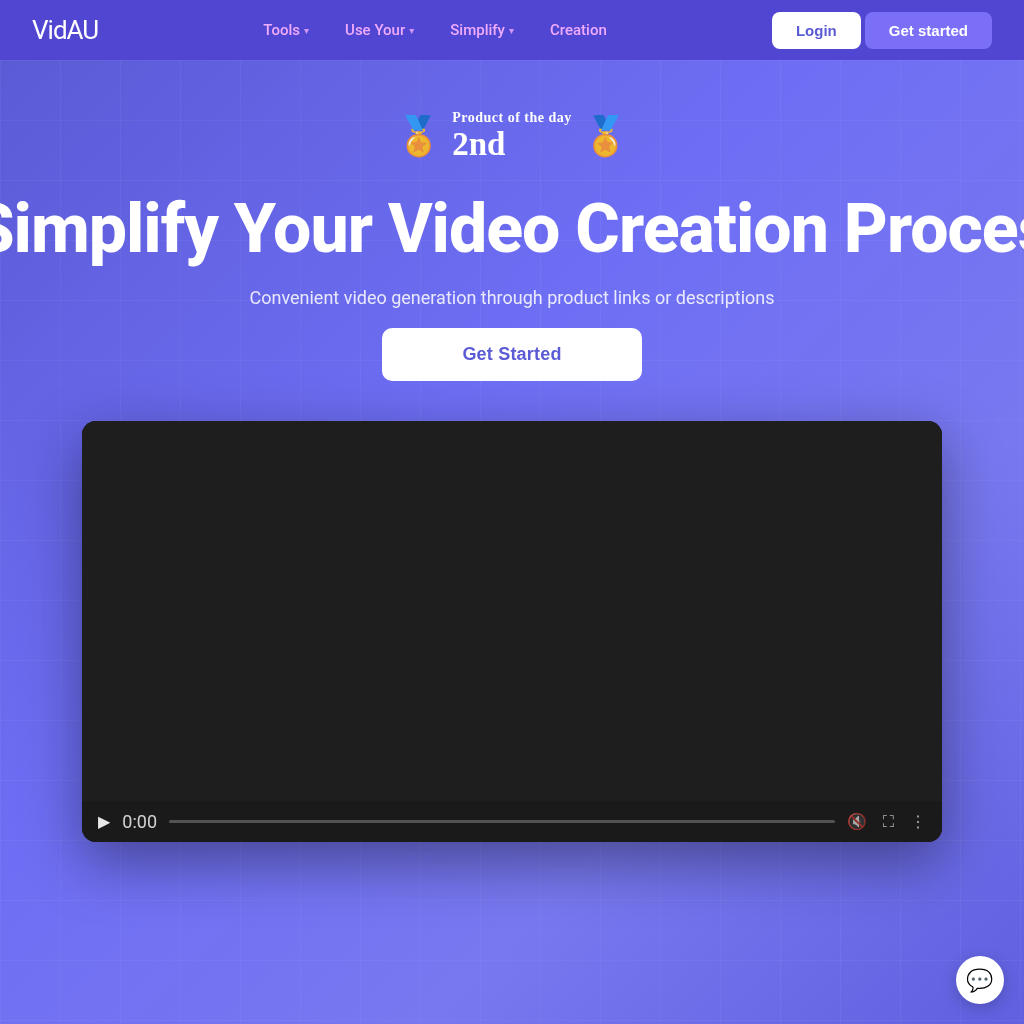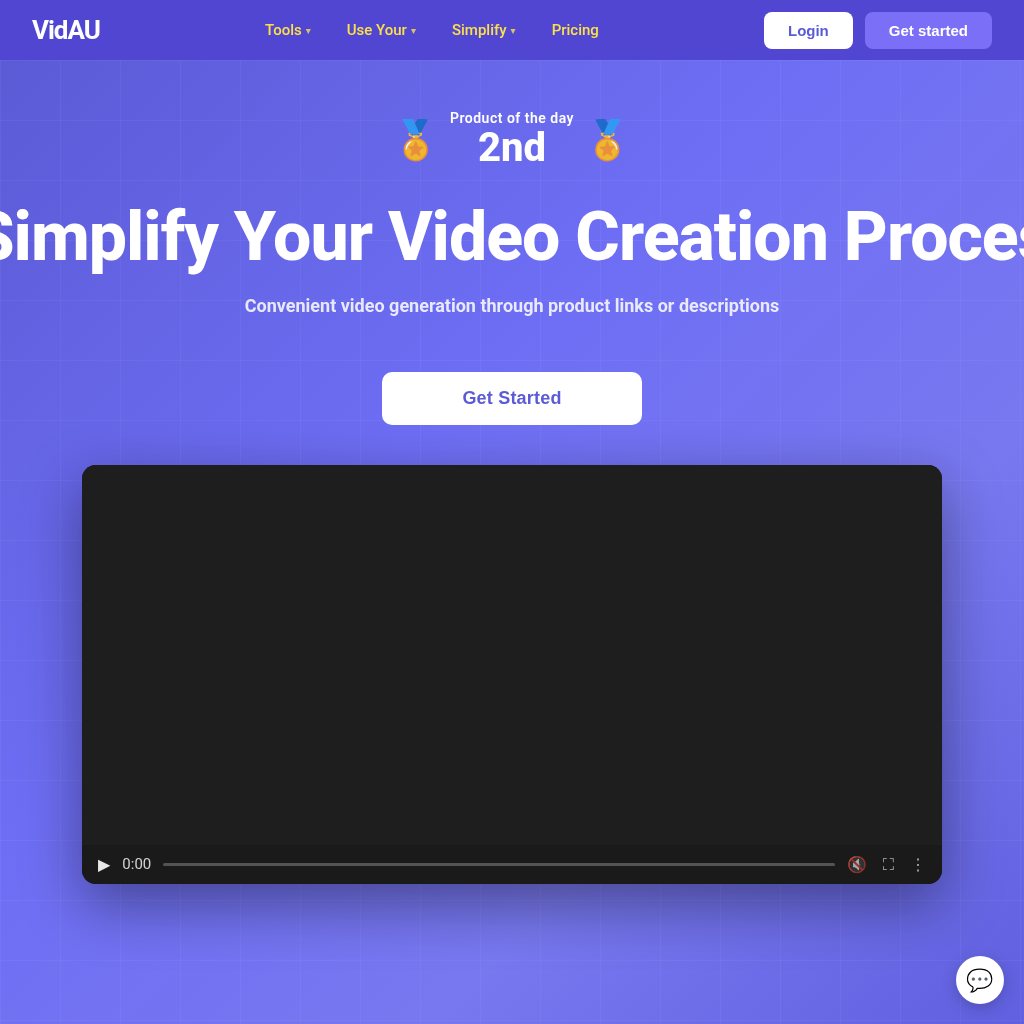--- a/index.html
+++ b/index.html
@@ -23,53 +23,53 @@
       justify-content: space-between;
       padding: 0 32px;
       height: 60px;
       background: rgba(80, 70, 210, 0.95);
       position: relative;
       z-index: 10;
     }
 
     .navbar-logo {
       font-size: 26px;
-      font-weight: 700;
+      font-weight: 400;
       color: #fff;
       letter-spacing: -1px;
     }
 
     .navbar-nav {
       display: flex;
       align-items: center;
       gap: 8px;
     }
 
     .nav-item {
       display: flex;
       align-items: center;
       gap: 4px;
-      color: #fde047;
+      color: #f0abfc;
       font-size: 15px;
       font-weight: 500;
       padding: 8px 14px;
       border-radius: 6px;
       cursor: pointer;
       white-space: nowrap;
     }
 
     .nav-chevron {
       font-size: 10px;
       opacity: 0.8;
     }
 
     .navbar-actions {
       display: flex;
       align-items: center;
-      gap: 12px;
+      gap: 4px;
     }
 
     .btn-login {
       background: #fff;
       color: #5b5bd6;
       border: none;
       border-radius: 8px;
       padding: 10px 24px;
       font-size: 15px;
       font-weight: 600;
@@ -144,56 +144,56 @@
     }
 
     .laurel-right {
       transform: scaleX(-1);
       display: inline-block;
     }
 
     .badge-text-group {
       display: flex;
       flex-direction: column;
-      align-items: center;
+      font-family: Liberation Serif, serif;
     }
 
     .badge-label {
       color: #fff;
       font-size: 14px;
       font-weight: 600;
       letter-spacing: 0.5px;
     }
 
     .badge-rank {
       color: #fff;
-      font-size: 40px;
+      font-size: 33px;
       font-weight: 800;
       line-height: 1.1;
     }
 
     
     .hero-heading {
       color: #fff;
       font-size: 68px;
       font-weight: 800;
       text-align: center;
       line-height: 1.1;
       margin-bottom: 20px;
       padding: 0 20px;
       letter-spacing: -1px;
       white-space: nowrap;
     }
 
     .hero-subheading {
       color: rgba(255,255,255,0.85);
       font-size: 18px;
-      font-weight: 700;
+      font-weight: 400;
       text-align: left;
-      margin-bottom: 56px;
+      margin-bottom: 20px;
     }
 
     
     .btn-get-started-hero {
       background: #fff;
       color: #5b5bd6;
       border: none;
       border-radius: 10px;
       padding: 16px 80px;
       font-size: 18px;
@@ -232,21 +232,21 @@
 
     .play-btn {
       color: #fff;
       font-size: 16px;
       cursor: pointer;
       opacity: 0.9;
     }
 
     .time-display {
       color: rgba(255,255,255,0.8);
-      font-size: 15px;
+      font-size: 18px;
       text-align: center;
     }
 
     .progress-bar-container {
       flex: 1;
       height: 3px;
       background: rgba(255,255,255,0.25);
       border-radius: 2px;
       position: relative;
     }
@@ -306,21 +306,21 @@
     </div>
     <div class="nav-item">
       <span>Use Your</span>
       <span class="nav-chevron">▾</span>
     </div>
     <div class="nav-item">
       <span>Simplify</span>
       <span class="nav-chevron">▾</span>
     </div>
     <div class="nav-item">
-      <span>Pricing</span>
+      <span>Creation</span>
     </div>
   </div>
 
   <div class="navbar-actions">
     <button class="btn-login">Login</button>
     <button class="btn-get-started-nav">Get started</button>
   </div>
 </nav>
 
 <section class="hero">

